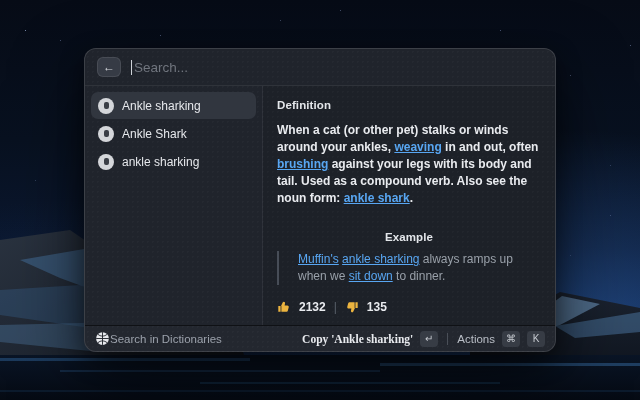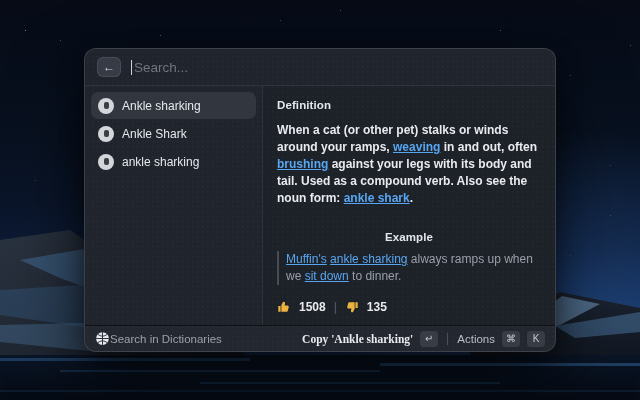--- a/index.html
+++ b/index.html
@@ -60,21 +60,21 @@
   .result-icon { width:16px; height:16px; border-radius:50%; background:#d4d6da;
     display:flex; align-items:center; justify-content:center; flex:0 0 auto; }
   .result-icon::after { content:""; width:5px; height:7px; border-radius:2px; background:#3a3e46; }
 
   
   .detail { flex:1; padding:13px 14px 0 14px; background:rgba(0,0,0,.07); min-width:0; }
   .section-heading { font-size:11.5px; font-weight:bold; color:#e3e6ea; letter-spacing:.1px; }
   .definition-text { margin-top:11px; font-size:12px; font-weight:bold; line-height:17px; color:#e9ebef; }
   .definition-text .link, .quote .link { color:var(--link,#58a6f2); text-decoration:underline; cursor:pointer; }
   .example-heading { margin-top:24px;text-align:center; }
-  .quote { margin-top:8px; border-left:2px solid #474d57; padding-left:7px;
+  .quote { margin-top:8px; border-left:2px solid #474d57; padding-left:19px;
     font-size:12px; line-height:17px; color:#99a0a9; }
   .votes { margin-top:15px; display:flex; align-items:center; gap:8px;
     font-size:12px; font-weight:bold; color:#e9ebef; }
   .vote-sep { color:#5a616b; font-weight:normal; }
   .thumb { width:14px; height:14px; }
 
   
   .footer { height:26px; flex:0 0 26px; display:flex; align-items:center; gap:0;
     padding:0 10px; border-top:1px solid rgba(0,0,0,.55); background:rgba(255,255,255,.015); }
   .footer-left-label { font-size:11.5px; color:#9ba1ab; }
@@ -150,30 +150,30 @@
           <span>Ankle Shark</span>
         </div>
         <div class="row">
           <span class="result-icon"></span>
           <span>ankle sharking</span>
         </div>
       </div>
 
       <div class="detail">
         <div class="section-heading">Definition</div>
-        <div class="definition-text"><span>When a cat (or other pet) stalks or winds around your ramps, </span><span class="link">weaving</span><span> in and out, often </span><span class="link">brushing</span><span> against your legs with its body and tail. Used as a compound verb. Also see the noun form: </span><span class="link">ankle shark</span><span>.</span></div>
+        <div class="definition-text"><span>When a cat (or other pet) stalks or winds around your ankles, </span><span class="link">weaving</span><span> in and out, often </span><span class="link">brushing</span><span> against your legs with its body and tail. Used as a compound verb. Also see the noun form: </span><span class="link">ankle shark</span><span>.</span></div>
 
         <div class="section-heading example-heading">Example</div>
         <div class="quote"><span class="link">Muffin's</span><span> </span><span class="link">ankle sharking</span><span> always ramps up when we </span><span class="link">sit down</span><span> to dinner.</span></div>
 
         <div class="votes">
           <svg class="thumb" viewBox="0 0 16 16">
             <path fill="#ecb43f" d="M1.5 6.8h2.6v6.7H1.5z M5 13.5h5.6c.85 0 1.55-.55 1.75-1.35l1.05-3.85c.28-1.05-.5-2.1-1.6-2.1H8.7l.5-2.4c.2-.95-.5-1.8-1.4-1.8-.5 0-.95.25-1.15.7L4.6 6.8H5z"></path>
           </svg>
-          <span>1508</span>
+          <span>2132</span>
           <span class="vote-sep">|</span>
           <svg class="thumb" viewBox="0 0 16 16" style="transform:rotate(180deg)">
             <path fill="#ecb43f" d="M1.5 6.8h2.6v6.7H1.5z M5 13.5h5.6c.85 0 1.55-.55 1.75-1.35l1.05-3.85c.28-1.05-.5-2.1-1.6-2.1H8.7l.5-2.4c.2-.95-.5-1.8-1.4-1.8-.5 0-.95.25-1.15.7L4.6 6.8H5z"></path>
           </svg>
           <span>135</span>
         </div>
       </div>
     </div>
 
     <div class="footer">

